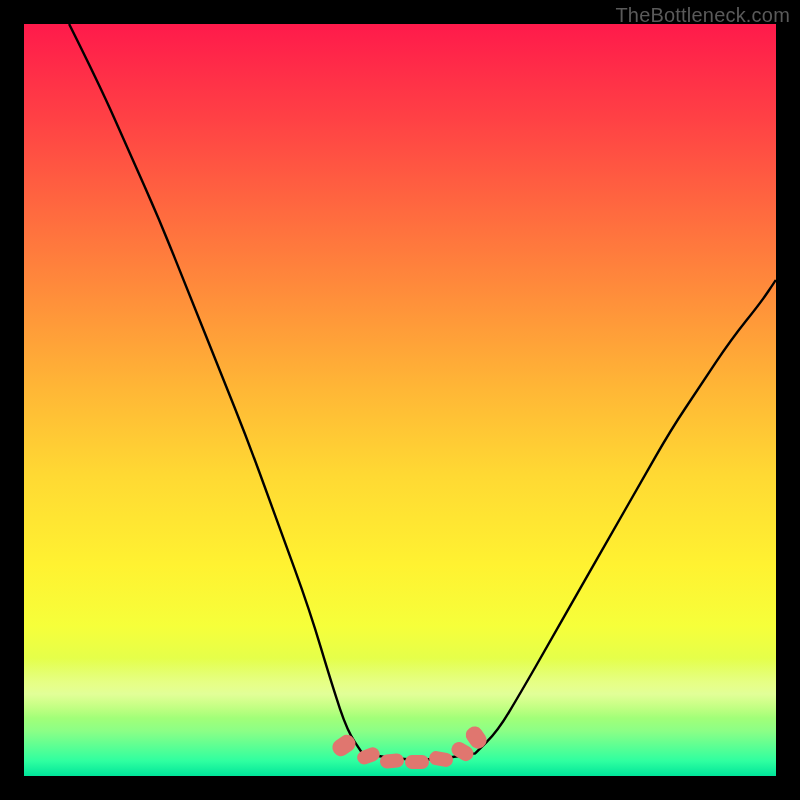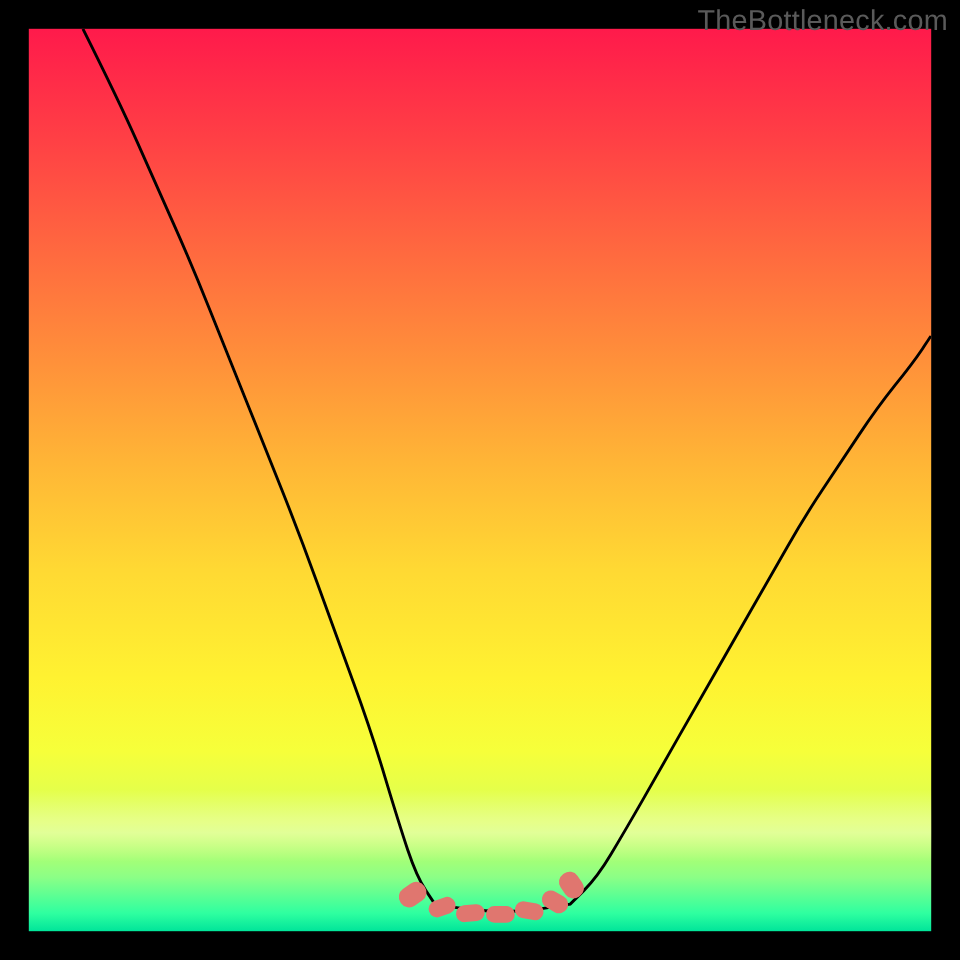--- a/index.html
+++ b/index.html
@@ -44,21 +44,21 @@
       rgba(255,255,220,0.45) 60%,
       rgba(255,255,230,0.0) 100%
     );
     pointer-events: none;
   }
   .watermark {
     position: absolute;
     top: 4px;
     right: 10px;
     color: #5a5a5a;
-    font-size: 24px;
+    font-size: 20px;
     font-weight: 500;
     letter-spacing: 0.2px;
     z-index: 20;
     user-select: none;
   }
   svg.curve {
     position: absolute;
     left: 0;
     top: 0;
     width: 752px;

